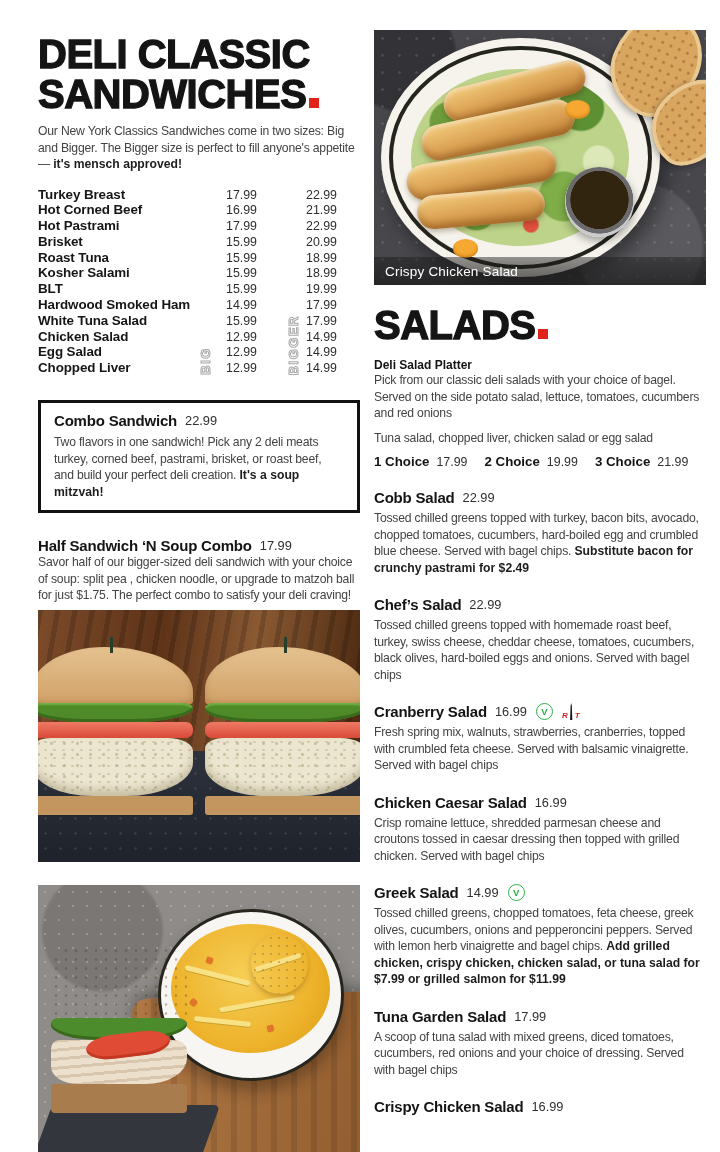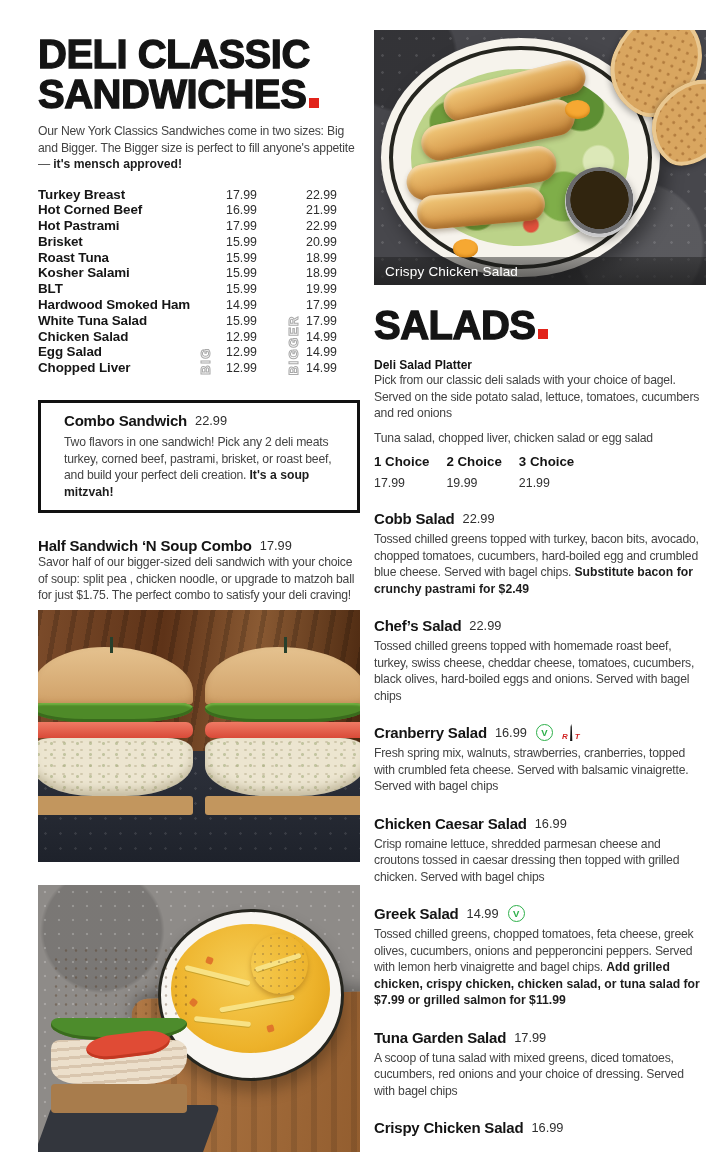--- a/index.html
+++ b/index.html
@@ -50,21 +50,21 @@
     display:inline-flex;align-items:center;justify-content:center;margin-left:9px;
     width:15px;height:15px;border:1.6px solid #2eb04a;border-radius:50%;
     color:#2eb04a;font-size:9.5px;font-weight:700;
   }
   .award-badge{display:inline-flex;align-items:flex-end;margin-left:9px;gap:1px;}
   .award-badge .bl{color:#d01f1f;font-size:8px;font-weight:800;line-height:9px;}
   .award-badge .tower{width:5px;height:17px;background:#141414;
     clip-path:polygon(50% 0,62% 16%,72% 100%,28% 100%,38% 16%);}
 
   
-  .combo-box{margin-top:24px;border:3px solid #111;padding:9px 23px 10px;}
+  .combo-box{margin-top:24px;border:3px solid #111;padding:9px 13px 10px;}
   .combo-box .desc{margin-top:5px;}
 
   .half-combo{margin-top:24px;}
   .half-combo .desc{}
 
   
   .photo{position:relative;overflow:hidden;}
   .photo-caption{
     position:absolute;left:0;right:0;bottom:0;height:28px;display:flex;align-items:center;
     padding:0 11px;background:linear-gradient(180deg,rgba(25,25,25,.45),rgba(25,25,25,.72));
@@ -189,21 +189,21 @@
   .ph-bread-bot{height:15%;background:#a87c4c;border-radius:4px;}
 
   
   .salads-title{margin-top:20px;}
   .platter-head{margin-top:13px;font-size:12px;font-weight:800;color:#141414;}
   .platter-desc{margin-top:0;}
   .options-chip{display:inline-block;margin-top:7px;background:#0d0d0d;color:#f3f3f3;
     font-size:12px;letter-spacing:.4px;padding:3px 9px 4px;}
   .options-text{margin-top:8px;}
   .choices{display:flex;align-items:baseline;margin-top:8px;gap:17px;}
-  .choice{display:flex;align-items:baseline;gap:7px;flex-direction:column;}
+  .choice{display:flex;align-items:baseline;gap:7px;}
   .choice-label{font-size:13.3px;font-weight:800;color:#141414;}
   .choice-price{font-size:12.4px;color:#2f2f2f;}
   .salad-entry{margin-top:20px;}
   .salad-entry .desc{margin-top:4px;}
 </style>
 </head>
 <body>
 
 <div class="col col-left">
 

